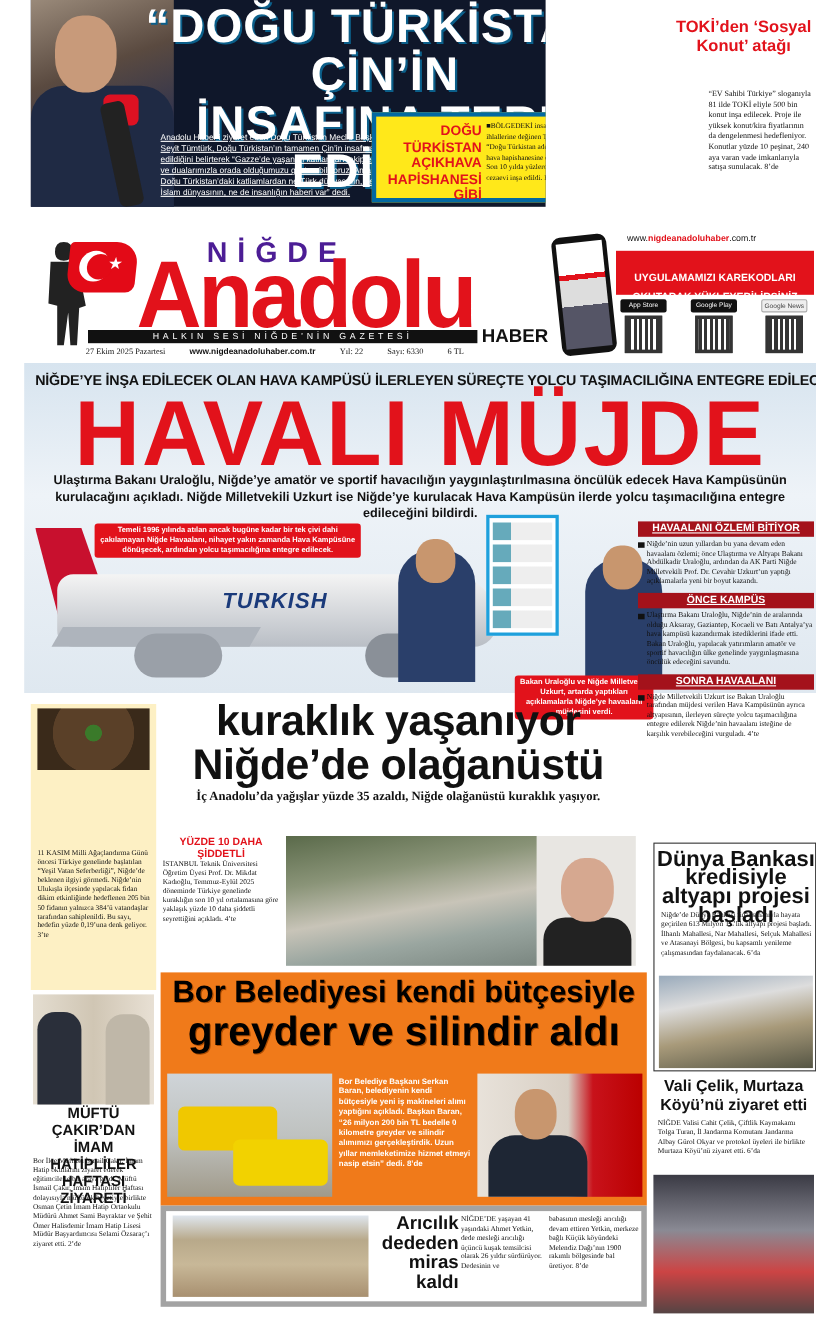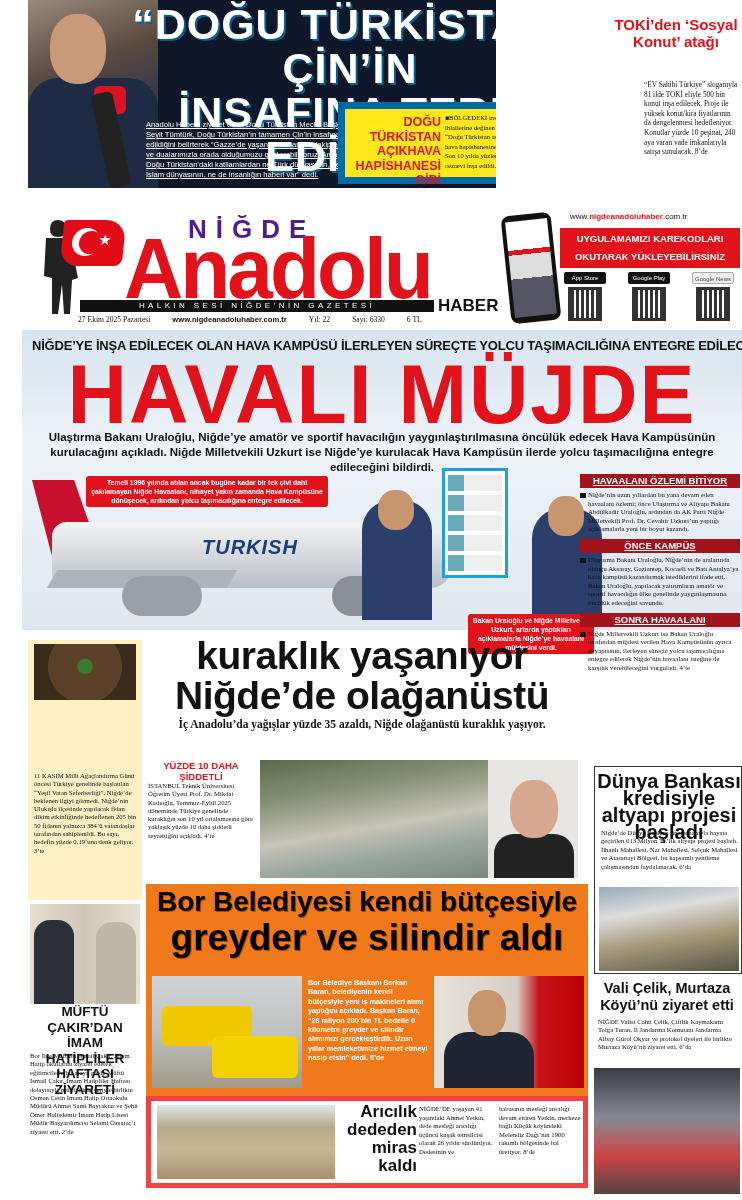--- a/index.html
+++ b/index.html
@@ -8,21 +8,21 @@
 .cond{font-family:"Liberation Sans",sans-serif;font-weight:bold;}
 
 #top-banner{left:28px;top:0;width:468px;height:188px;background:#0f172a;overflow:hidden}
 #top-photo{left:0;top:0;width:130px;height:188px;background:linear-gradient(160deg,#9a8a7a 0%,#5a4a40 35%,#2a3050 70%,#1b2540 100%)}
 #top-photo .face{position:absolute;left:22px;top:14px;width:56px;height:70px;border-radius:45%;background:#c89a7a}
 #top-photo .suit{position:absolute;left:0;top:78px;width:130px;height:110px;background:#1f2a44;border-radius:30px 30px 0 0}
 #top-photo .mic{position:absolute;left:72px;top:92px;width:22px;height:96px;background:#222;transform:rotate(-12deg);border-radius:6px}
 #top-photo .mictop{position:absolute;left:66px;top:86px;width:32px;height:28px;background:#d12;border-radius:6px}
 #top-headline{left:62px;top:2px;width:520px;color:#fff;font-size:43px;line-height:44px;text-align:center;letter-spacing:1px;text-shadow:2px 2px 0 #0b5f8a;font-family:"Liberation Sans",sans-serif;font-weight:bold}
 #top-lede{left:118px;top:120px;width:210px;color:#fff;font-size:7.6px;line-height:10px;font-family:"Liberation Sans",sans-serif;text-decoration:underline}
-#yellow-box{left:310px;top:102px;width:268px;height:82px;background:#ffe81a;border:7px solid #0369a1}
+#yellow-box{left:310px;top:102px;width:268px;height:82px;background:#ffe81a;border:4px solid #0369a1}
 #yellow-title{left:4px;top:6px;width:92px;color:#e2121b;font-size:12.5px;line-height:14.5px;text-align:right;font-family:"Liberation Sans",sans-serif;font-weight:bold}
 #yellow-col1{left:100px;top:4px;width:84px;font-size:6.7px;line-height:9.5px;font-family:"Liberation Serif",serif}
 #yellow-col2{left:186px;top:4px;width:80px;font-size:6.7px;line-height:9.5px;font-family:"Liberation Serif",serif}
 
 #toki-title{left:614px;top:16px;width:124px;color:#e2121b;font-size:15px;line-height:17px;text-align:center;font-family:"Liberation Sans",sans-serif;font-weight:bold}
 #toki-body{left:644px;top:80px;width:94px;font-size:7.3px;line-height:9.6px;font-family:"Liberation Serif",serif}
 
 #masthead{left:28px;top:212px;width:470px;height:112px}
 #ataturk{left:4px;top:4px;width:56px;height:98px}
 #flag{left:34px;top:8px;width:62px;height:46px;background:#e30a17;border-radius:4px 20px 8px 18px;transform:skew(-6deg)}
@@ -33,21 +33,21 @@
 #anadolu-word{left:96px;top:14px;font-size:82px;line-height:82px;color:#e2121b;font-family:"Liberation Sans",sans-serif;font-weight:bold;letter-spacing:-3px;transform:scaleY(1.05);transform-origin:top}
 #slogan-bar{left:52px;top:88px;width:354px;height:12px;background:#111;color:#fff;font-size:8px;line-height:12px;letter-spacing:3.4px;text-align:center;font-family:"Liberation Sans",sans-serif}
 #haber-word{left:410px;top:84px;font-size:17px;font-family:"Liberation Sans",sans-serif;font-weight:bold;color:#111}
 #mast-info{left:50px;top:103px;width:420px;font-size:7.6px;font-family:"Liberation Serif",serif;display:flex;gap:22px;white-space:nowrap}
 
 #app-box{left:500px;top:212px;width:240px;height:112px}
 #phone{left:6px;top:2px;width:50px;height:108px;background:#111;border-radius:8px;transform:rotate(-6deg)}
 #phone .scr{position:absolute;left:4px;top:6px;width:42px;height:96px;background:linear-gradient(#fff 0 30%,#e2121b 30% 35%,#ddd 35% 60%,#556 60%)}
 #app-url{left:70px;top:0;font-size:8px;font-family:"Liberation Sans",sans-serif;color:#111}
 #app-url b{color:#e2121b}
-#app-red{left:60px;top:16px;width:180px;height:40px;background:#e2121b;color:#fff;font-size:9.5px;line-height:18px;text-align:center;font-family:"Liberation Sans",sans-serif;font-weight:bold;padding-top:2px}
+#app-red{left:60px;top:16px;width:180px;height:40px;background:#e2121b;color:#fff;font-size:9.5px;line-height:18px;text-align:center;font-family:"Liberation Sans",sans-serif;font-weight:bold;padding-top:16px}
 .store{top:60px;width:42px;height:12px;background:#111;color:#fff;font-size:6px;line-height:12px;text-align:center;font-family:"Liberation Sans",sans-serif;border-radius:2px}
 .store.light{background:#eee;color:#444;border:1px solid #aaa}
 .qr{top:75px;width:34px;height:34px;background:
 repeating-linear-gradient(90deg,#111 0 3px,#fff 3px 5px),#111;opacity:.85;border:3px solid #111}
 
 #hero{left:22px;top:330px;width:720px;height:300px;background:linear-gradient(180deg,#d7e4ef 0%,#eef3f8 40%,#dfe8f0 100%)}
 #hero-kicker{left:10px;top:8px;width:700px;font-size:13px;font-family:"Liberation Sans",sans-serif;font-weight:bold;white-space:nowrap;letter-spacing:-.2px;text-align:center}
 #hero-title{left:0;top:22px;width:720px;text-align:center;color:#e2121b;font-size:84px;line-height:84px;font-family:"Liberation Sans",sans-serif;font-weight:bold;letter-spacing:2px;transform:scaleX(.98)}
 #hero-lede{left:10px;top:100px;width:700px;font-size:11.5px;line-height:15px;text-align:center;font-family:"Liberation Sans",sans-serif;font-weight:bold}
 #plane{left:10px;top:150px;width:420px;height:150px}
@@ -97,21 +97,21 @@
 #bor-title{left:0;top:2px;width:442px;text-align:center;color:#000000;font-size:28px;line-height:32px;font-family:"Liberation Sans",sans-serif;font-weight:bold;text-shadow:1px 1px 0 #a84a00}
 #bor-title .big{font-size:37px;line-height:40px;display:block}
 #bor-photo{left:6px;top:92px;width:150px;height:112px;background:linear-gradient(180deg,#cfd4d8 0,#bfc2c0 50%,#a09a8a 100%)}
 #bor-photo .m1{position:absolute;left:10px;top:30px;width:90px;height:40px;background:#f0c800;border-radius:6px}
 #bor-photo .m2{position:absolute;left:60px;top:60px;width:86px;height:42px;background:#f2d200;border-radius:6px}
 #bor-body{left:162px;top:94px;width:120px;color:#fff;font-size:7.2px;line-height:9.4px;font-family:"Liberation Sans",sans-serif;font-weight:bold}
 #bor-mayor{left:288px;top:92px;width:150px;height:112px;background:linear-gradient(90deg,#e8e2da 0,#d8cfc4 55%,#c8121b 70%,#b00 100%)}
 #bor-mayor .face{position:absolute;left:34px;top:14px;width:38px;height:46px;border-radius:45%;background:#c8966e}
 #bor-mayor .suit{position:absolute;left:10px;top:56px;width:90px;height:56px;background:#1e2634;border-radius:24px 24px 0 0}
 
-#ari-box{left:146px;top:1096px;width:442px;height:92px;background:#ef4444;padding:5px}
+#ari-box{left:146px;top:1096px;width:442px;height:92px;background:#a3a3a3;padding:5px}
 #ari-inner{position:absolute;left:5px;top:5px;width:432px;height:82px;background:#fff}
 #ari-photo{left:6px;top:4px;width:178px;height:74px;background:linear-gradient(180deg,#dfe6ee 0,#b8a98a 30%,#c8b898 60%,#a89070 100%)}
 #ari-title{left:186px;top:2px;width:80px;text-align:right;font-size:17px;line-height:18px;font-family:"Liberation Sans",sans-serif;font-weight:bold}
 #ari-col1{left:268px;top:4px;width:78px;font-size:6.7px;line-height:8.5px;font-family:"Liberation Serif",serif}
 #ari-col2{left:348px;top:4px;width:82px;font-size:6.7px;line-height:8.5px;font-family:"Liberation Serif",serif}
 
 #vali-title{left:594px;top:980px;width:146px;font-size:14.5px;line-height:16.5px;text-align:center;font-family:"Liberation Sans",sans-serif;font-weight:bold}
 #vali-body{left:598px;top:1018px;width:140px;font-size:6.7px;line-height:8.4px;font-family:"Liberation Serif",serif}
 #vali-photo{left:594px;top:1068px;width:146px;height:126px;background:linear-gradient(180deg,#3a3a44 0,#8a8a94 40%,#c44 70%,#544 100%)}
 </style>

